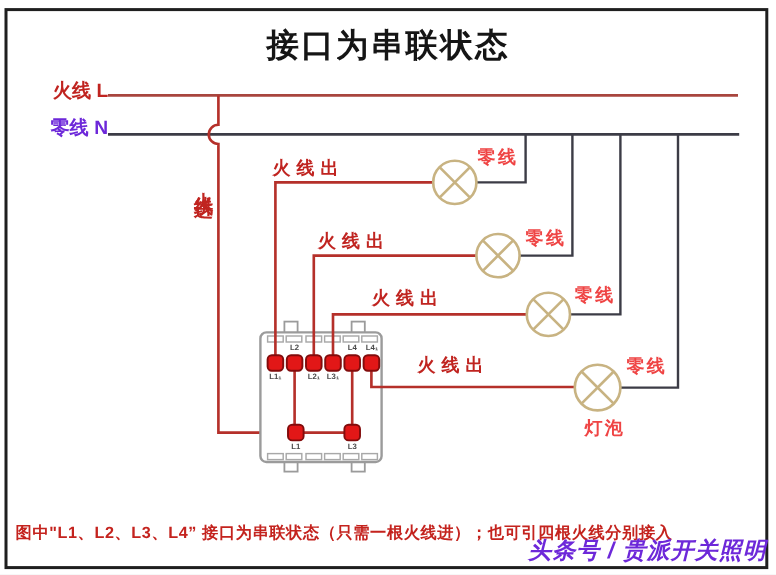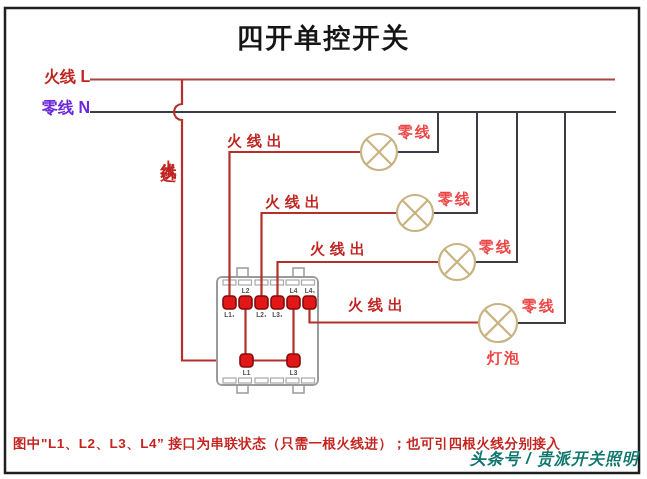--- a/index.html
+++ b/index.html
@@ -15,22 +15,22 @@
   .bus-lbl{font-size:16px;font-weight:bold;margin-left:14px;}
   .live-color{color:#c02420;}
   .neutral-color{color:#6d28d9;text-align:center;}
   .liveout{font-size:15px;font-weight:bold;color:#c02420;letter-spacing:5px;}
   .neutral-lbl{font-size:15px;font-weight:bold;color:#ef4444;letter-spacing:2px;}
   .vertical{writing-mode:vertical-rl;text-orientation:upright;letter-spacing:3px;
     font-size:16px;font-weight:bold;color:#c02420;}
   .term-lbl{font-size:6.5px;font-weight:bold;color:#4a4a4a;transform:translateX(-50%);}
   .foot{font-size:13.5px;font-weight:bold;color:#c4231e;letter-spacing:0.5px;}
   .watermark{
-    right:8px;top:450px;font-size:16px;font-weight:bold;font-style:italic;
-    color:#0f766e;letter-spacing:1px;
+    right:8px;top:450px;font-size:19px;font-weight:bold;font-style:italic;
+    color:#6d28d9;letter-spacing:1px;
   }
   svg{position:absolute;left:0;top:0;}
 </style>
 </head>
 <body>
 
 <div id="stage">
 
   <svg width="647" height="479" viewBox="0 0 647 479">
 
@@ -107,21 +107,21 @@
         <circle cx="457" cy="262" r="18"></circle>
         <path d="M444.3,249.3 L469.7,274.7 M444.3,274.7 L469.7,249.3"></path>
       </g>
       <g>
         <circle cx="498" cy="323" r="19"></circle>
         <path d="M484.6,309.6 L511.4,336.4 M484.6,336.4 L511.4,309.6"></path>
       </g>
     </g>
   </svg>
 
-  <div class="lbl title">四开单控开关</div>
+  <div class="lbl title">接口为串联状态</div>
 
   <div class="lbl bus-lbl live-color" style="left:30px;top:68px;">火线 L</div>
   <div class="lbl bus-lbl neutral-color" style="left:28px;top:99px;">零线 N</div>
 
   <div class="lbl vertical" style="left:160px;top:147px;height:74px;">火线进</div>
 
   <div class="lbl liveout" style="left:227px;top:133px;">火线出</div>
   <div class="lbl liveout" style="left:265px;top:194px;">火线出</div>
   <div class="lbl liveout" style="left:310px;top:241px;">火线出</div>
   <div class="lbl liveout" style="left:348px;top:297px;">火线出</div>

